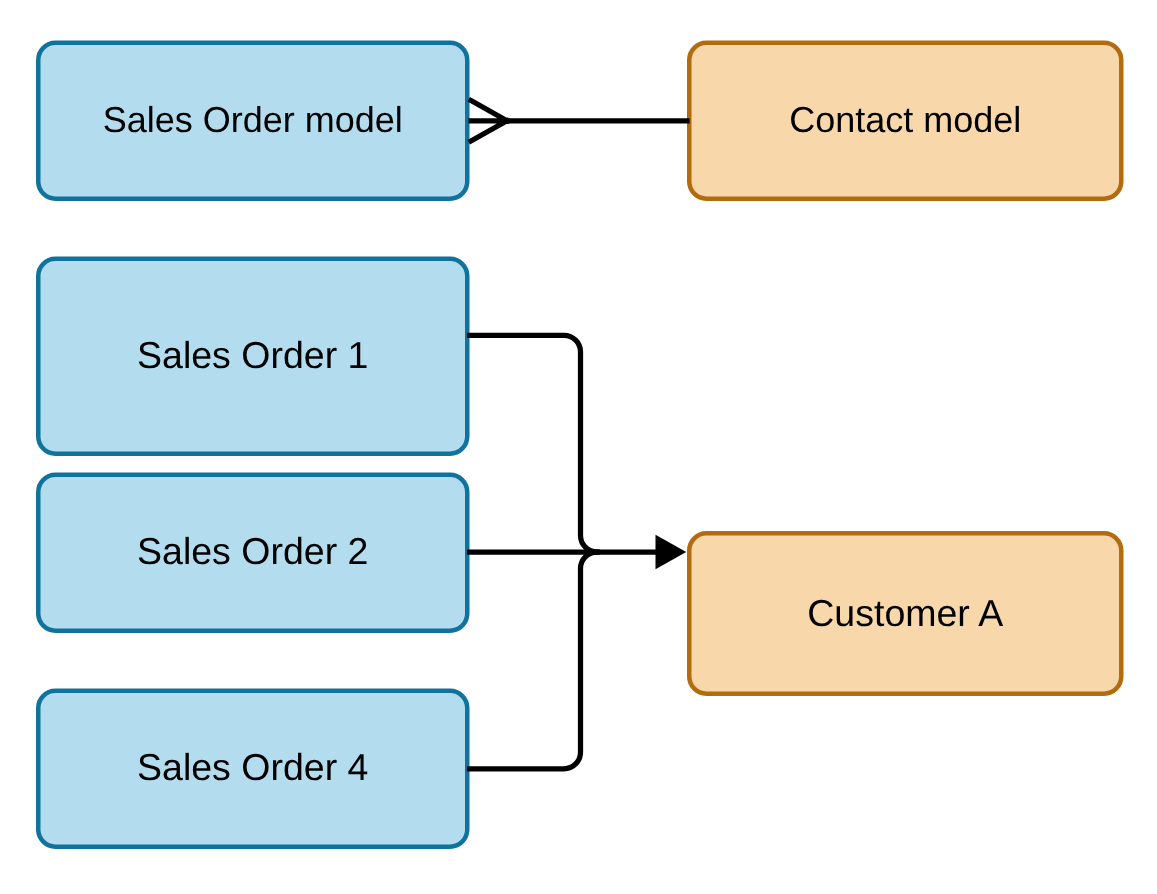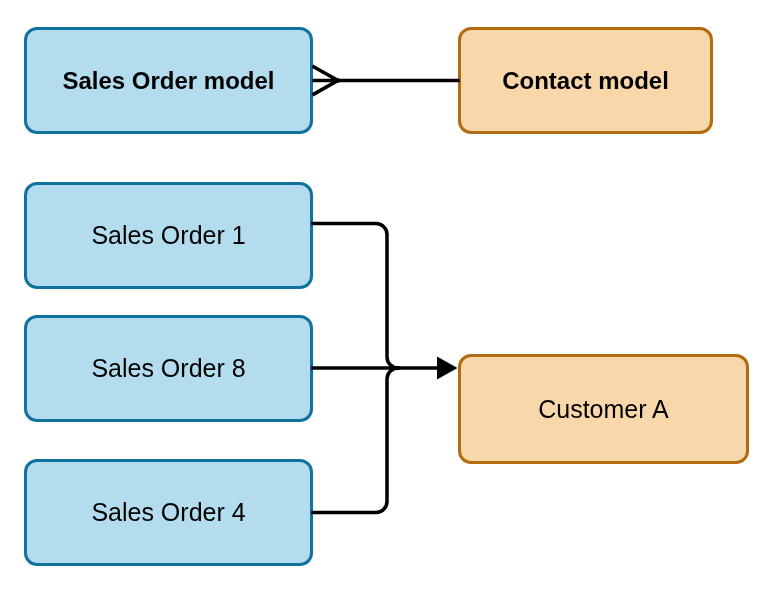--- a/index.html
+++ b/index.html
@@ -28,26 +28,26 @@
     color: var(--text, #000000);
   }
   .node.blue {
     background: var(--blue_fill, #b3ddee);
     border-color: var(--blue_stroke, #10739e);
   }
   .node.orange {
     background: var(--orange_fill, #f8d7ab);
     border-color: var(--orange_stroke, #b26b0e);
   }
-  .node.bold { font-weight: bold; font-size: 24px; }
+  .node.bold { font-weight: normal; font-size: 24px; }
 
   
   #n-sales-order-model { left: 24px;  top: 27px;  width: 289px; height: 107px; }
-  #n-contact-model     { left: 458px; top: 27px;  width: 255px; height: 107px; }
-  #n-sales-order-1     { left: 24px;  top: 182px; width: 289px; height: 107px; }
+  #n-contact-model     { left: 458px; top: 27px;  width: 291px; height: 107px; }
+  #n-sales-order-1     { left: 24px;  top: 171px; width: 289px; height: 133px; }
   #n-sales-order-2     { left: 24px;  top: 315px; width: 289px; height: 107px; }
   #n-sales-order-3     { left: 24px;  top: 459px; width: 289px; height: 107px; }
   #n-customer-a        { left: 458px; top: 315px; width: 291px; height: 110px; margin-top: 39px; }
 
   svg.wires {
     position: absolute;
     left: 0; top: 0;
     width: 771px;
     height: 596px;
     pointer-events: none;
@@ -74,21 +74,21 @@
 
   <div class="node orange bold" id="n-contact-model">
     <span>Contact model</span>
   </div>
 
   <div class="node blue" id="n-sales-order-1">
     <span>Sales Order 1</span>
   </div>
 
   <div class="node blue" id="n-sales-order-2">
-    <span>Sales Order 8</span>
+    <span>Sales Order 2</span>
   </div>
 
   <div class="node blue" id="n-sales-order-3">
     <span>Sales Order 4</span>
   </div>
 
   <div class="node orange" id="n-customer-a">
     <span>Customer A</span>
   </div>
 

